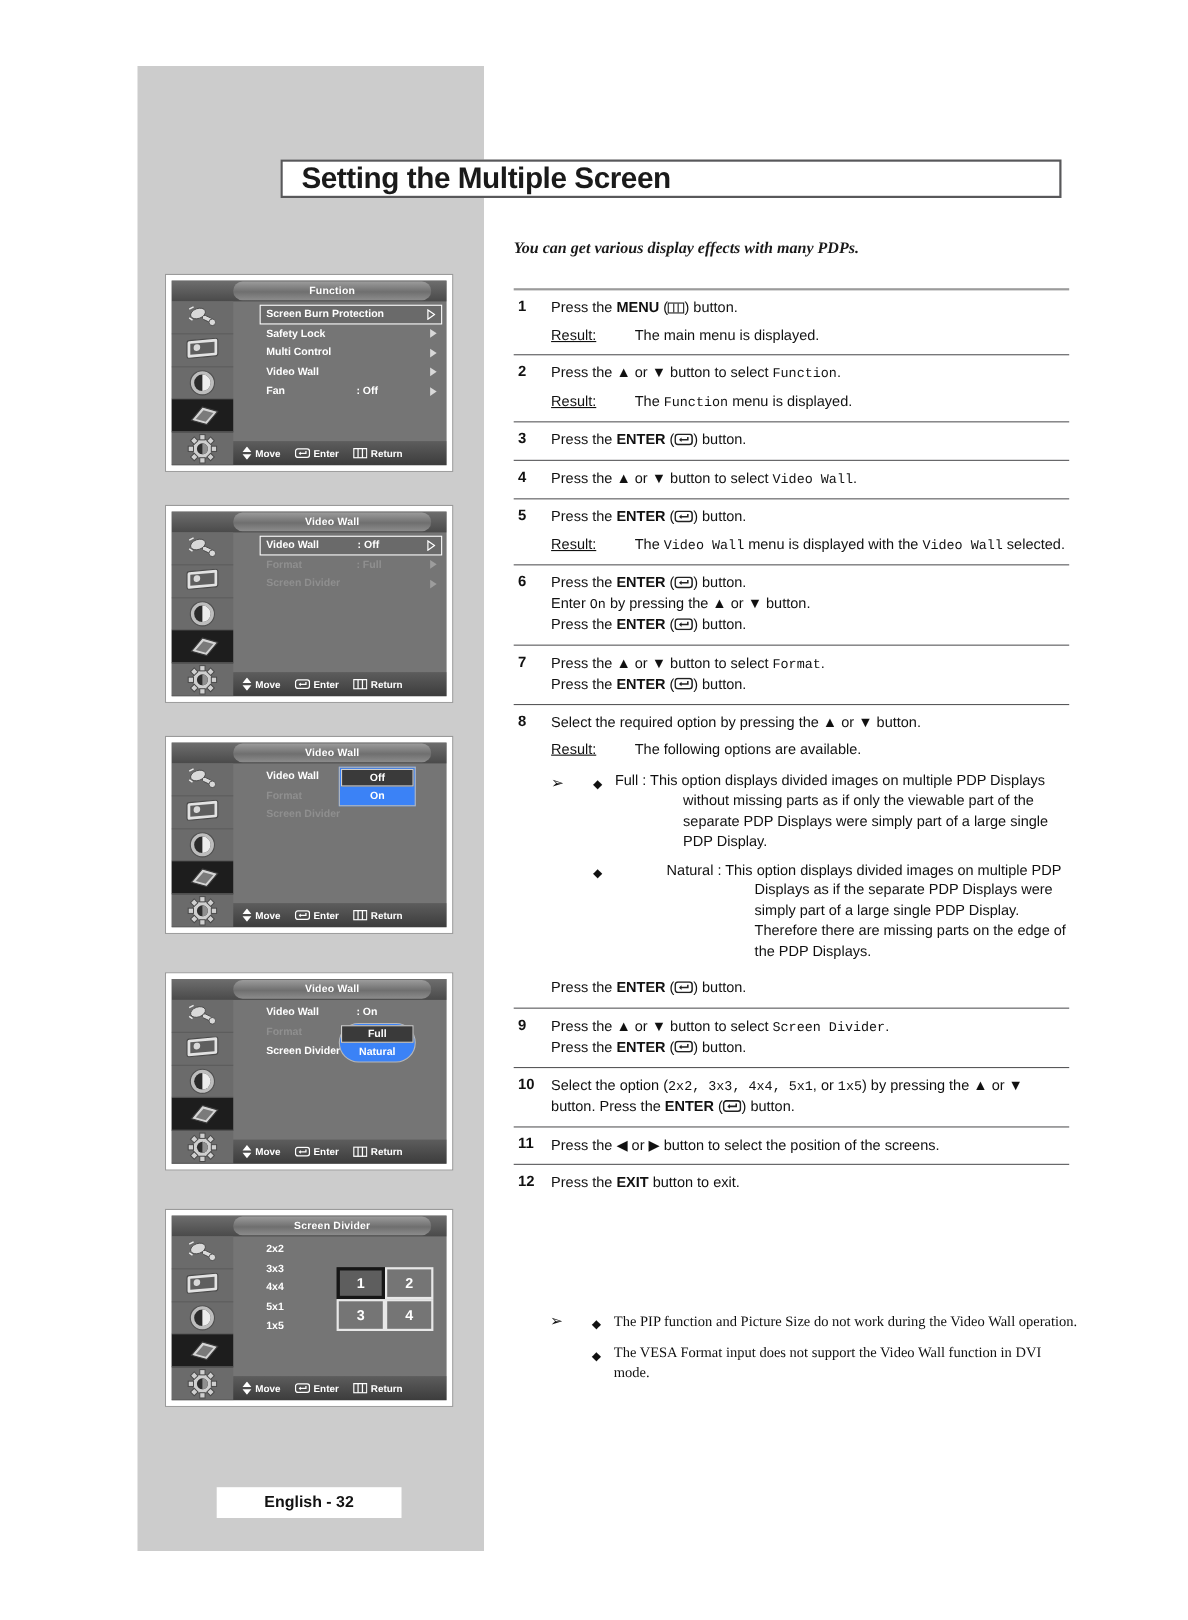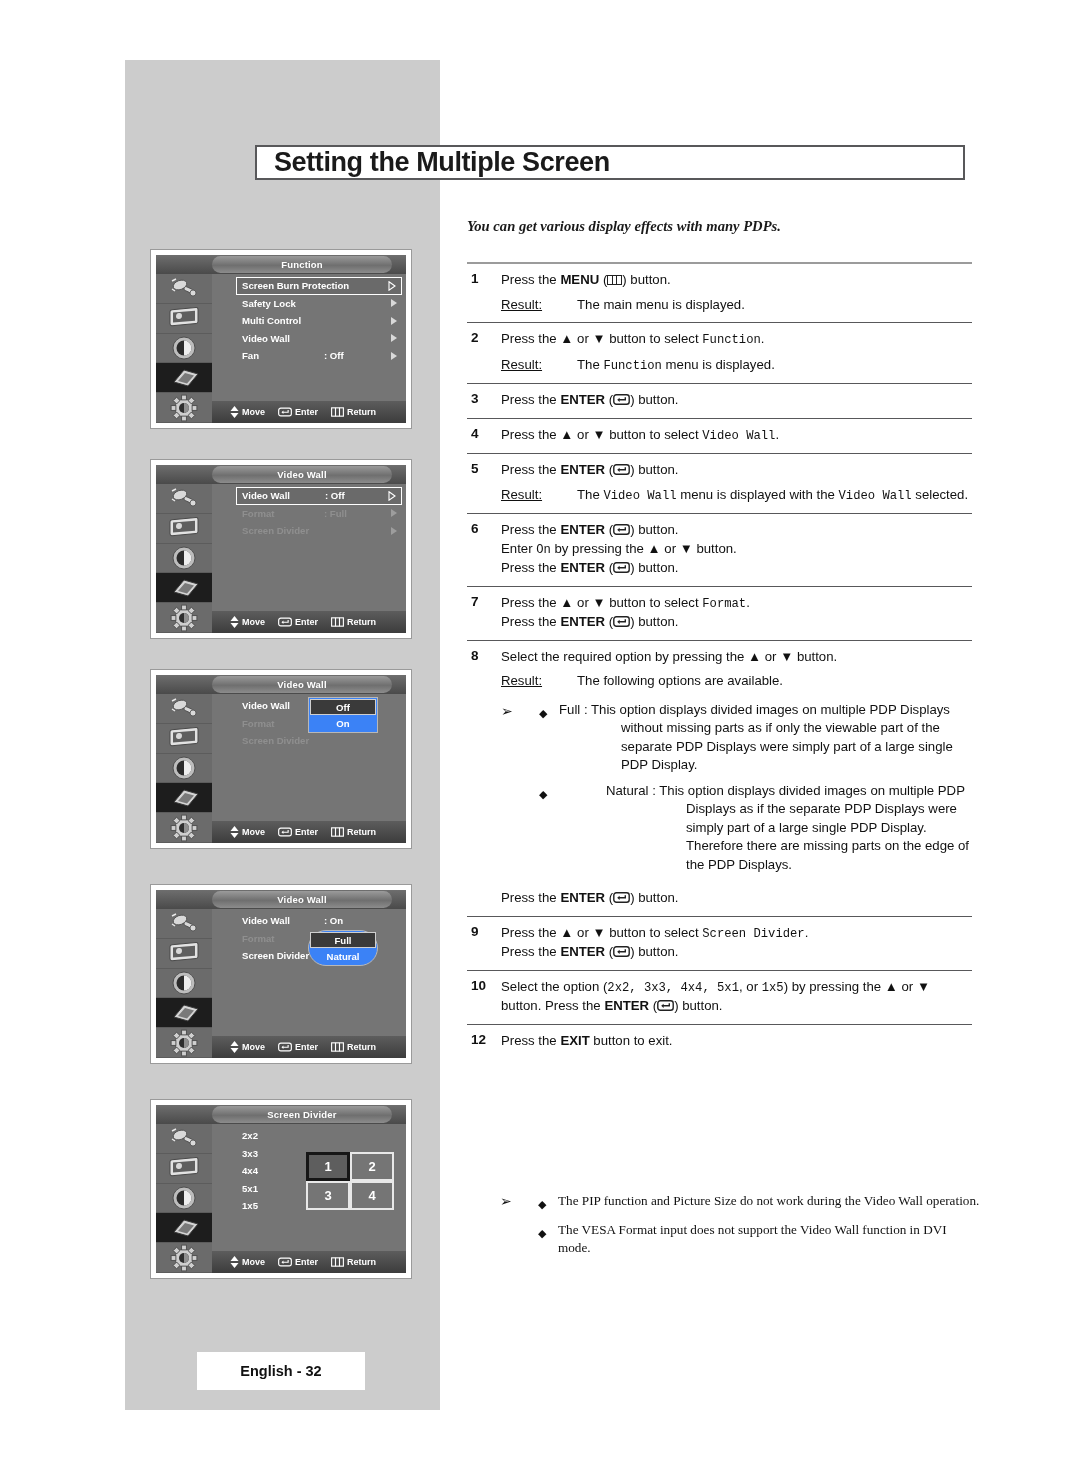--- a/index.html
+++ b/index.html
@@ -141,21 +141,21 @@
     display: flex; align-items: center; justify-content: center;
     color: #ffffff; font-size: 13px; font-weight: bold;
   }
   .dcell.hl { background: #5e5e5e; border: 3px solid #161616; }
 
   
   .osd-bottom {
     position: absolute; left: 56px; right: 0; bottom: 0; height: 22px;
     background: linear-gradient(#5d5d5d, #3c3c3c);
     display: flex; align-items: center; gap: 13px;
-    padding-left: 18px;
+    padding-left: 8px;
     color: #ffffff; font-size: 9px; font-weight: bold;
   }
   .ob { display: flex; align-items: center; gap: 3px; }
 
   
   .steps { position: absolute; left: 467px; top: 262px; width: 505px; }
   .rule-top { border-top: 2.5px solid #9b9b9b; }
   .step {
     display: flex;
     padding: 7px 0 8px 0;
@@ -188,21 +188,21 @@
   .final-notes {
     position: absolute; left: 500px; top: 1192px; width: 480px;
     font-family: "Liberation Serif", serif;
     font-size: 14.6px; line-height: 19px;
   }
   .final-notes .note-txt { font-family: "Liberation Serif", serif; }
 
   
   .footer {
     position: absolute; left: 197px; top: 1352px;
-    width: 168px; height: 38px;
+    width: 168px; height: 28px;
     background: #ffffff;
     display: flex; align-items: center; justify-content: center;
     font-size: 14.5px; font-weight: bold;
   }
 
   .icon-menu {
     display: inline-block; width: 15px; height: 10px;
     border: 1.5px solid #222; vertical-align: -1px;
     position: relative;
   }
@@ -933,20 +933,24 @@
       <div class="step-num">10</div>
       <div class="step-body">
         <span>Select the option (</span><span class="mono">2x2, 3x3, 4x4, 5x1</span><span>, or </span><span class="mono">1x5</span><span>) by pressing the ▲ or ▼ button. Press the </span><span class="b">ENTER</span><span> (</span><svg class="icon-enter" viewBox="0 0 17 11">
             <rect x="0.8" y="0.8" width="15.4" height="9.4" rx="2.5" fill="none" stroke="#222" stroke-width="1.4"></rect>
             <path d="M12.3 3.2 v2.6 H5.6" fill="none" stroke="#222" stroke-width="1.4"></path>
             <path d="M6.6 3.7 L4.2 5.8 L6.6 7.9 Z" fill="#222"></path>
           </svg><span>) button.</span>
       </div>
     </div>
 
+    <div class="step">
+      <div class="step-num">11</div>
+      <div class="step-body">Press the ◀ or ▶ button to select the position of the screens.</div>
+    </div>
 
     <div class="step noline">
       <div class="step-num">12</div>
       <div class="step-body">
         <span>Press the </span><span class="b">EXIT</span><span> button to exit.</span>
       </div>
     </div>
 
   </div>
 

